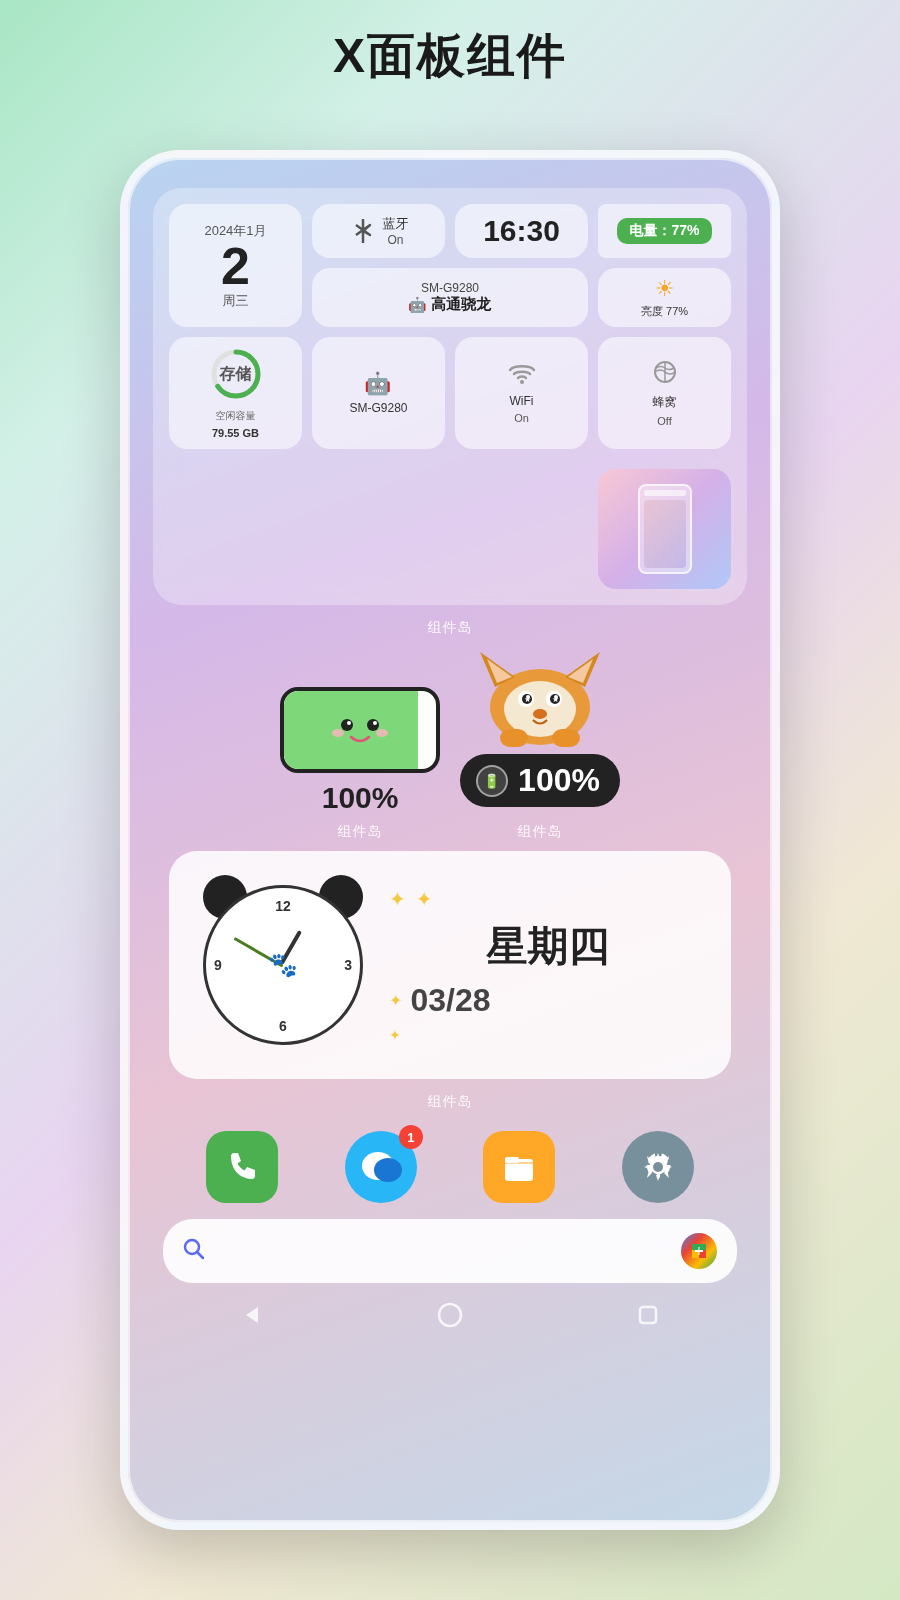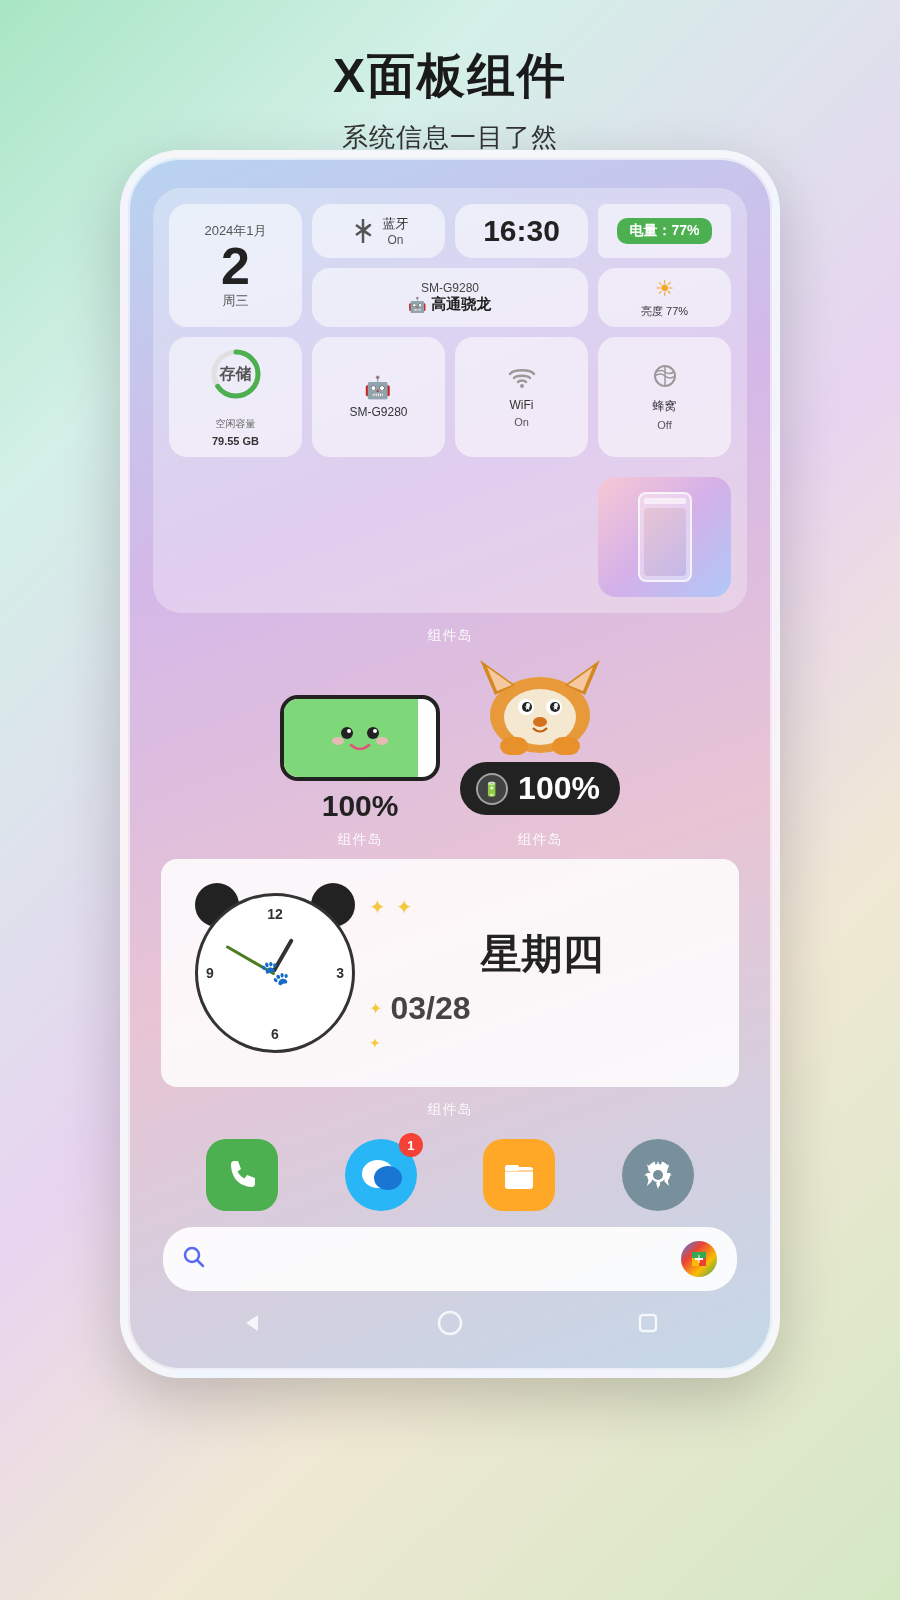--- a/index.html
+++ b/index.html
@@ -7,42 +7,42 @@
       width: 900px;
       height: 1600px;
       overflow: hidden;
       background: linear-gradient(135deg, #a8e6c4 0%, #d4f0e8 20%, #e8d4f0 50%, #f0e8d4 70%, #d4e8c4 100%);
       font-family: 'PingFang SC', 'Microsoft YaHei', sans-serif;
       position: relative;
     }
 
     .page-title {
       text-align: center;
-      padding-top: 44px;
+      padding-top: 24px;
       font-size: 48px;
       font-weight: 900;
       color: #1a1a1a;
       letter-spacing: 2px;
     }
 
     .page-subtitle {
       text-align: center;
       font-size: 26px;
       color: #333;
       margin-top: 12px;
       letter-spacing: 1px;
     }
 
     .phone-frame {
       position: absolute;
       top: 150px;
       left: 50%;
       transform: translateX(-50%);
       width: 660px;
-      height: 1228px;
+      height: 1380px;
       background: linear-gradient(160deg, #b8d4f0 0%, #d4b8e8 30%, #e8c4d4 60%, #c4d8e8 100%);
       border-radius: 60px;
       border: 8px solid rgba(255,255,255,0.8);
       box-shadow: 0 20px 60px rgba(0,0,0,0.2), inset 0 0 0 2px rgba(255,255,255,0.6);
       overflow: hidden;
       padding: 30px 25px 12px;
     }
 
     
     .info-panel {
@@ -144,21 +144,21 @@
     .storage-ring {
       width: 54px;
       height: 54px;
       position: relative;
       display: flex;
       align-items: center;
       justify-content: center;
     }
     .storage-ring svg { position: absolute; top: 0; left: 0; transform: rotate(-90deg); }
     .storage-label { font-size: 16px; font-weight: 600; color: #555; z-index: 1; }
-    .storage-subtext { font-size: 10px; color: #666; margin-top: 12px; }
+    .storage-subtext { font-size: 10px; color: #666; margin-top: 4px; }
     .storage-size { font-size: 11px; color: #333; font-weight: 600; }
 
     
     .bottom-cells {
       display: grid;
       grid-template-columns: repeat(4, 1fr);
       gap: 10px;
       margin-top: 10px;
     }
 
@@ -304,26 +304,26 @@
 
     .corgi-percent {
       font-size: 32px;
       font-weight: 700;
       color: white;
     }
 
     
     .clock-widget {
       background: rgba(255,255,255,0.85);
-      border-radius: 16px;
+      border-radius: 28px;
       padding: 24px;
       display: flex;
       align-items: center;
-      gap: 4px;
-      margin: 6px 8px;
+      gap: 16px;
+      margin: 6px 16px;
     }
 
     .panda-clock {
       width: 180px;
       height: 180px;
       position: relative;
       flex-shrink: 0;
     }
 
     .clock-face {
@@ -524,21 +524,20 @@
       position: relative;
       overflow: visible;
     }
   </style>
 </head>
 <body>
 
 <div style="width:900px;height:1600px;position:relative;">
 
   <h1 class="page-title">X面板组件</h1>
-  <p class="page-subtitle">系统信息一目了然</p>
 
   <div class="phone-frame">
 
     <div class="info-panel">
       <div class="info-grid">
 
         <div class="widget-cell date-cell">
           <div class="date-year">2024年1月</div>
           <div class="date-day">2</div>
           <div class="date-weekday">周三</div>

